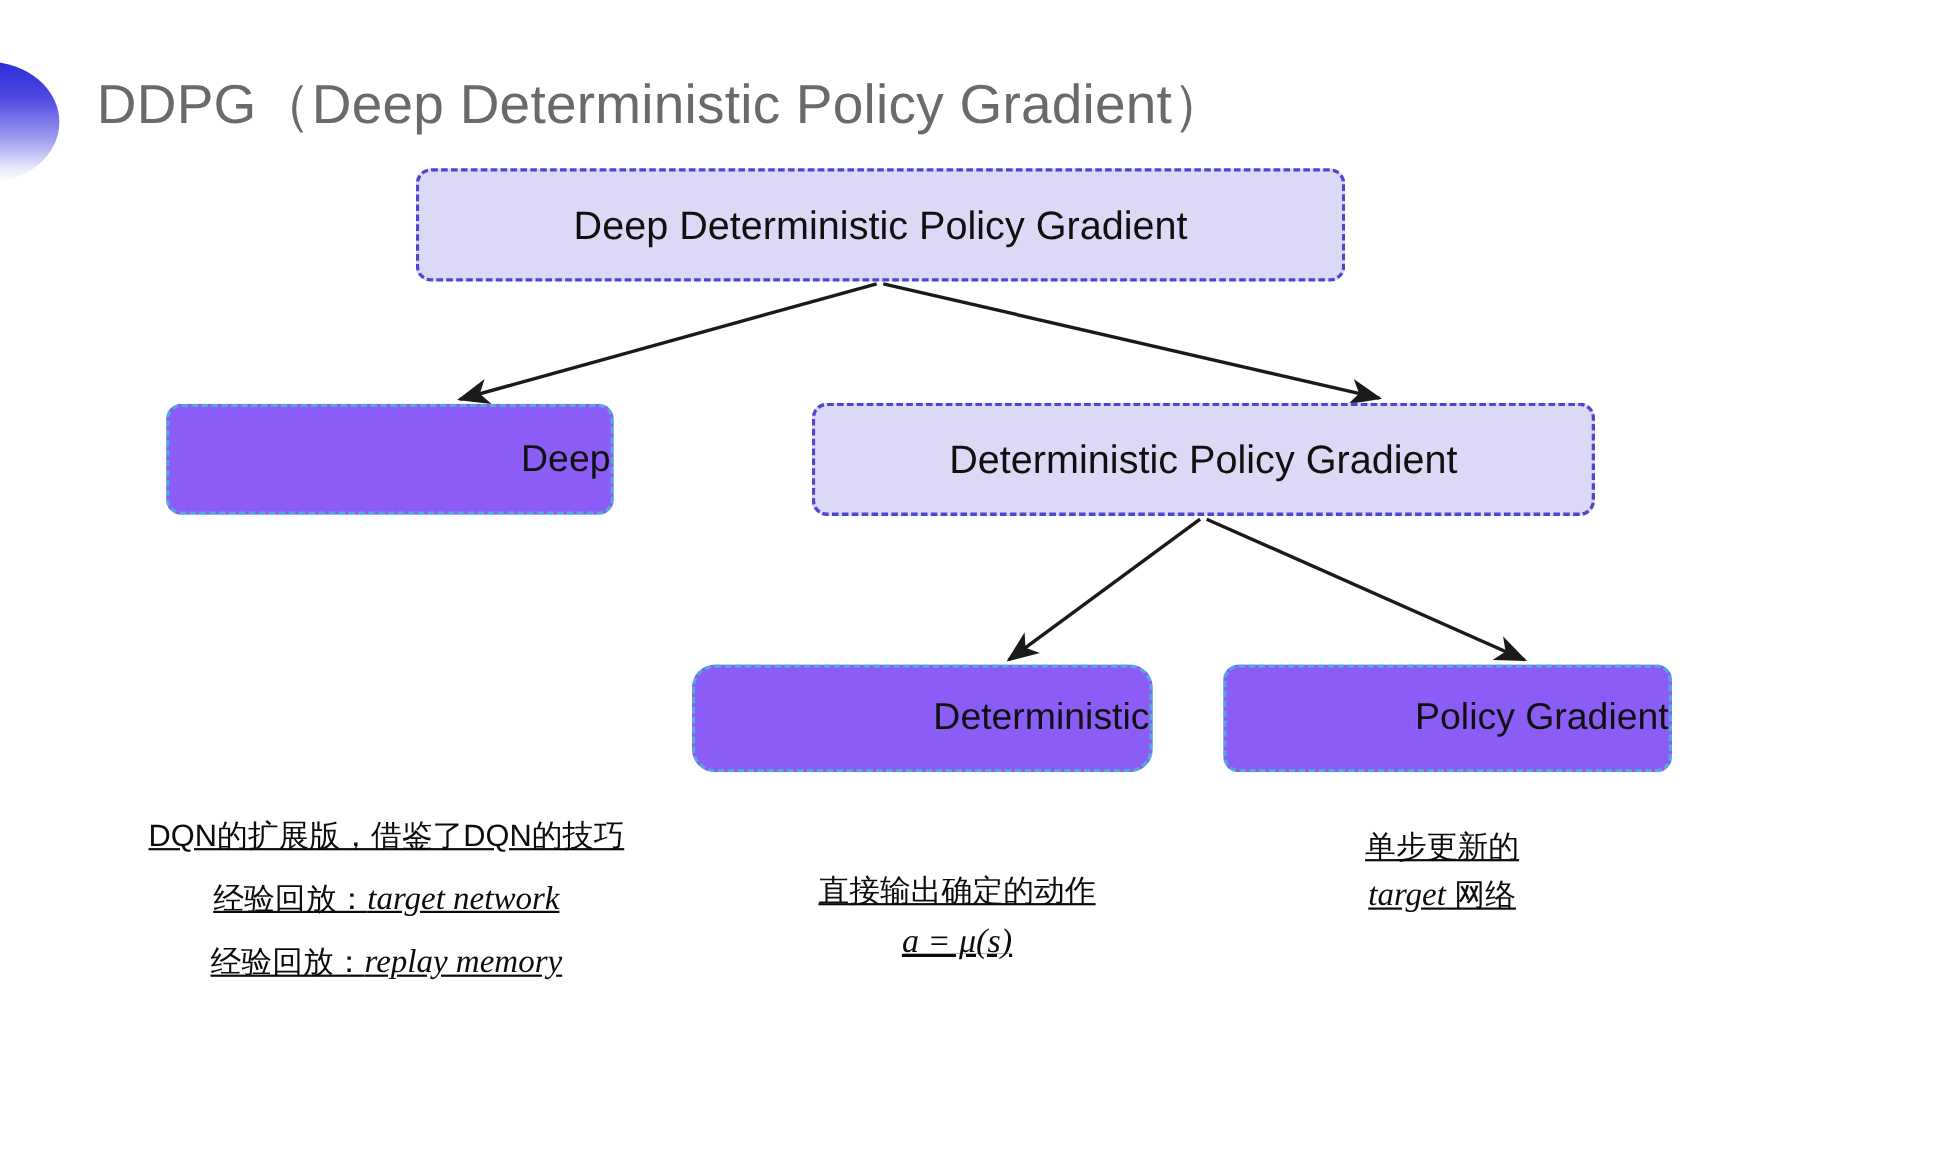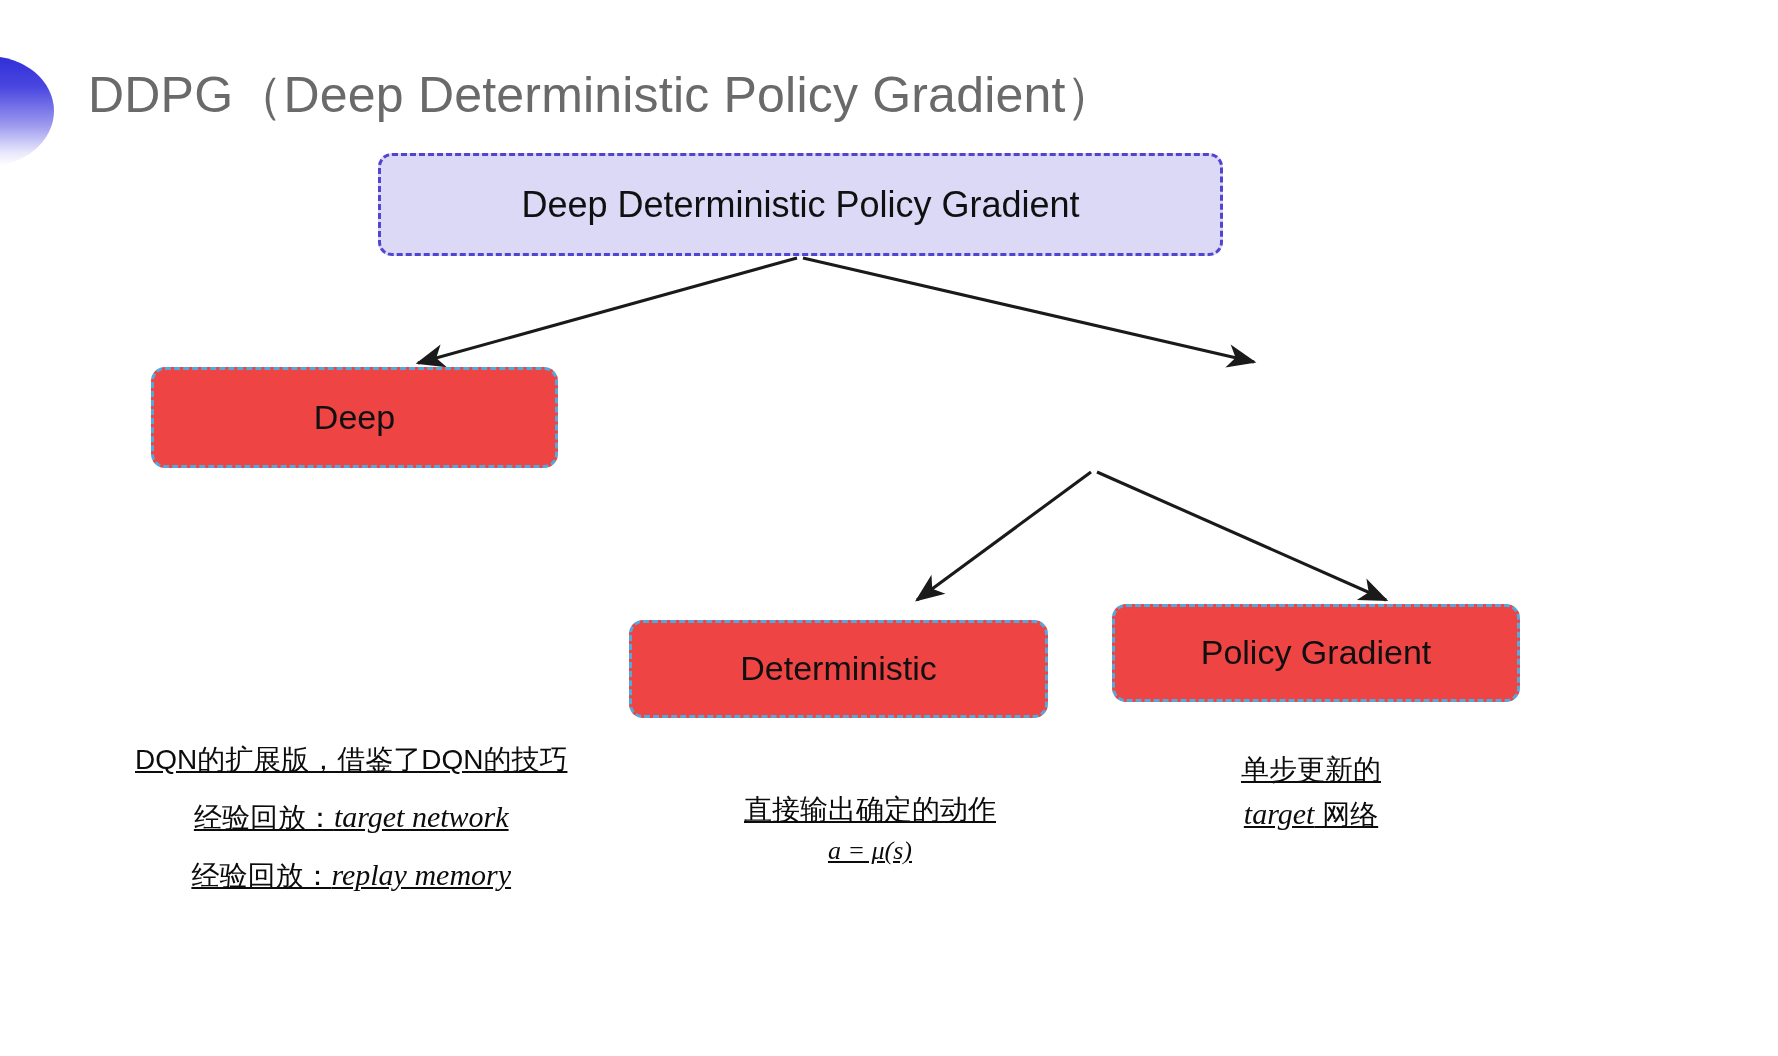--- a/index.html
+++ b/index.html
@@ -61,55 +61,56 @@
     border-style: dashed;
     border-width: 3px;
     text-align: center;
     line-height: 1.15;
   }
   .node.purple {
     background: #dcd9f7;
     border-color: #4f45cf;
   }
   .node.blue {
-    background: #ef4444;
+    background: #8b5cf6;
     border-color: #55a8d9;
+    justify-content: flex-end;
   }
   .node-label {
     font-size: 34px;
     font-weight: 400;
     color: #101010;
     white-space: nowrap;
   }
 
   #node-root      { left: 378px;  top: 153px; width: 845px; height: 103px; }
   #node-root .node-label { font-size: 36px; text-align: center; }
   #node-deep      { left: 151px;  top: 367px; width: 407px; height: 101px; }
   #node-dpg       { left: 738px;  top: 366px; width: 712px; height: 103px; }
   #node-dpg .node-label { font-size: 36px; }
-  #node-det       { left: 629px;  top: 620px; width: 419px; height: 98px; }
+  #node-det       { left: 629px;  top: 604px; width: 419px; height: 98px; border-radius: 21px; }
   #node-pg        { left: 1112px; top: 604px; width: 408px; height: 98px; }
 
   
   .annot {
     position: absolute;
     font-size: 28px;
     color: #0c0c0c;
     line-height: 1.95;
     white-space: nowrap;
   }
   .annot .ital {
     font-family: "Liberation Serif", "DejaVu Serif", serif;
     font-style: italic;
     font-size: 30px;
   }
   .annot .formula {
     font-family: "Liberation Serif", "DejaVu Serif", serif;
     font-style: italic;
-    font-size: 26px;
+    font-size: 31px;
   }
   .annot .row { display: block; text-decoration: underline; }
   .annot.center { text-align: center; }
 
   #annot-deep { left: 135px; top: 733px; text-align: center; }
   #annot-deep .row-1 { text-align: center; }
   #annot-deep .row-2,
   #annot-deep .row-3 { text-align: center; }
 
   #annot-det { left: 744px;  top: 748px; text-align: center; line-height: 1.55; margin-top: 40px; }
@@ -140,20 +141,23 @@
   </svg>
 
   <div id="node-root" class="node purple">
     <span class="node-label">Deep Deterministic Policy Gradient</span>
   </div>
 
   <div id="node-deep" class="node blue">
     <span class="node-label">Deep</span>
   </div>
 
+  <div id="node-dpg" class="node purple">
+    <span class="node-label">Deterministic Policy Gradient</span>
+  </div>
 
   <div id="node-det" class="node blue">
     <span class="node-label">Deterministic</span>
   </div>
 
   <div id="node-pg" class="node blue">
     <span class="node-label">Policy Gradient</span>
   </div>
 
   <div id="annot-deep" class="annot">

